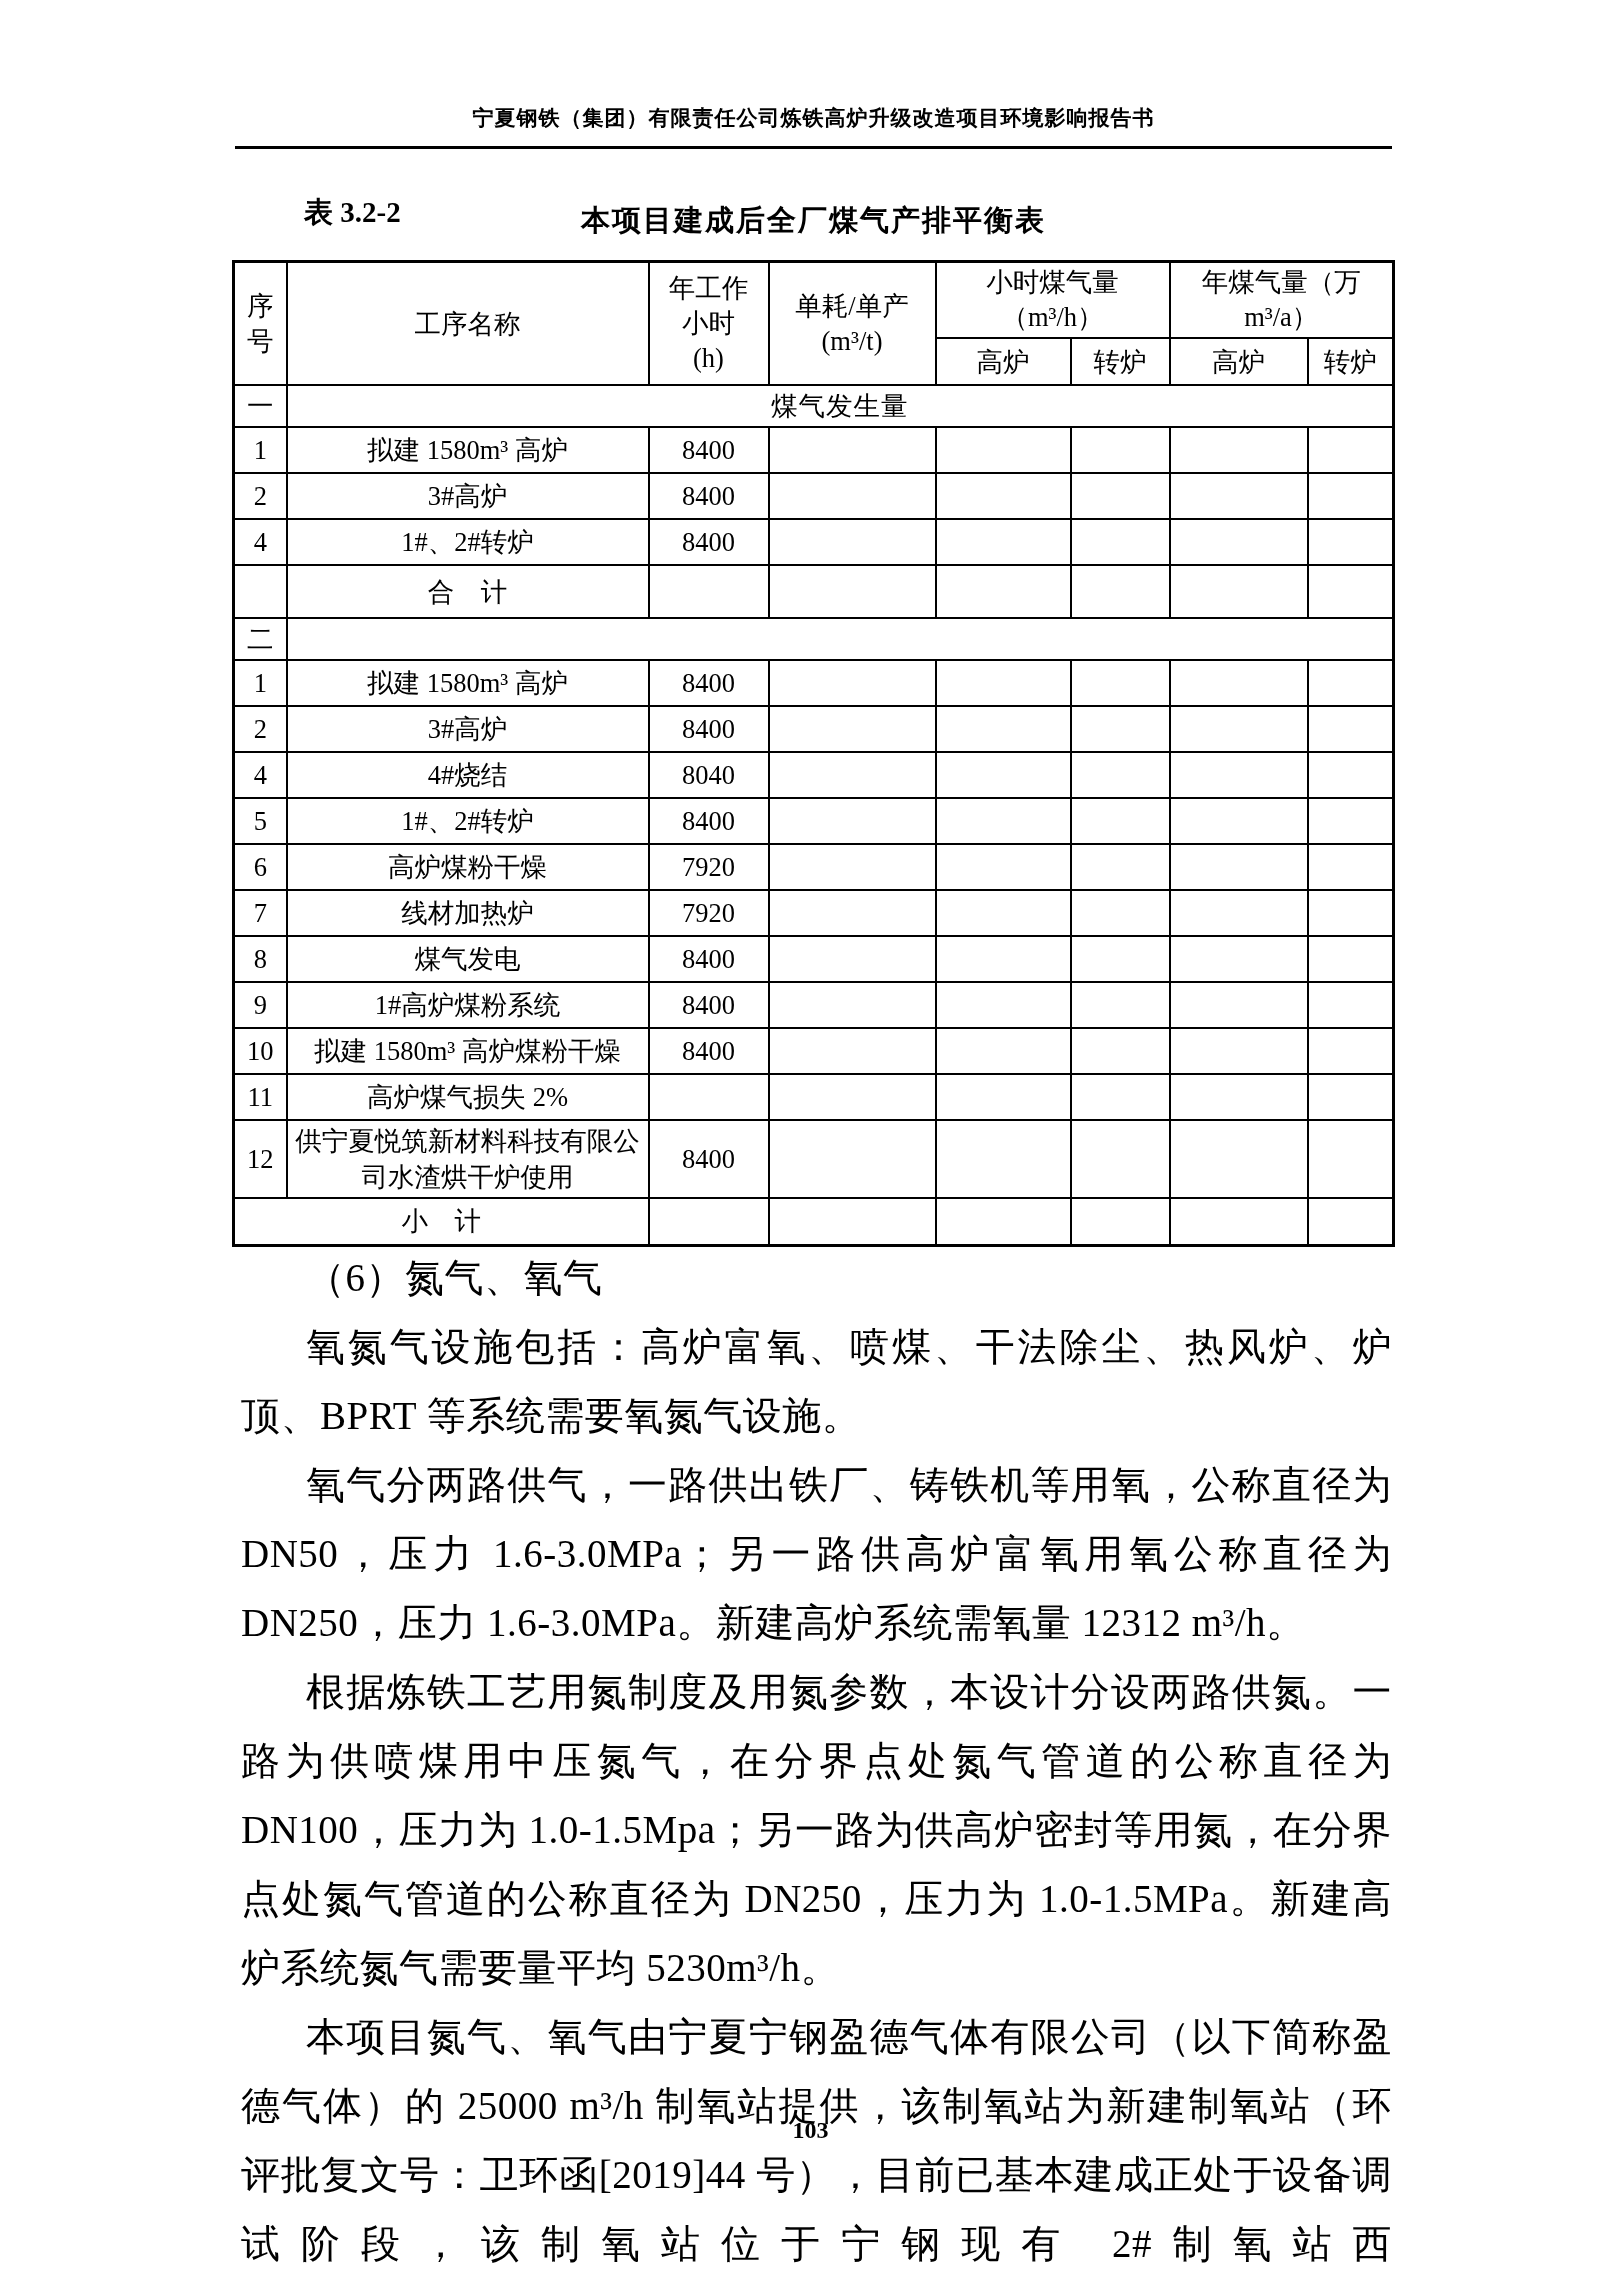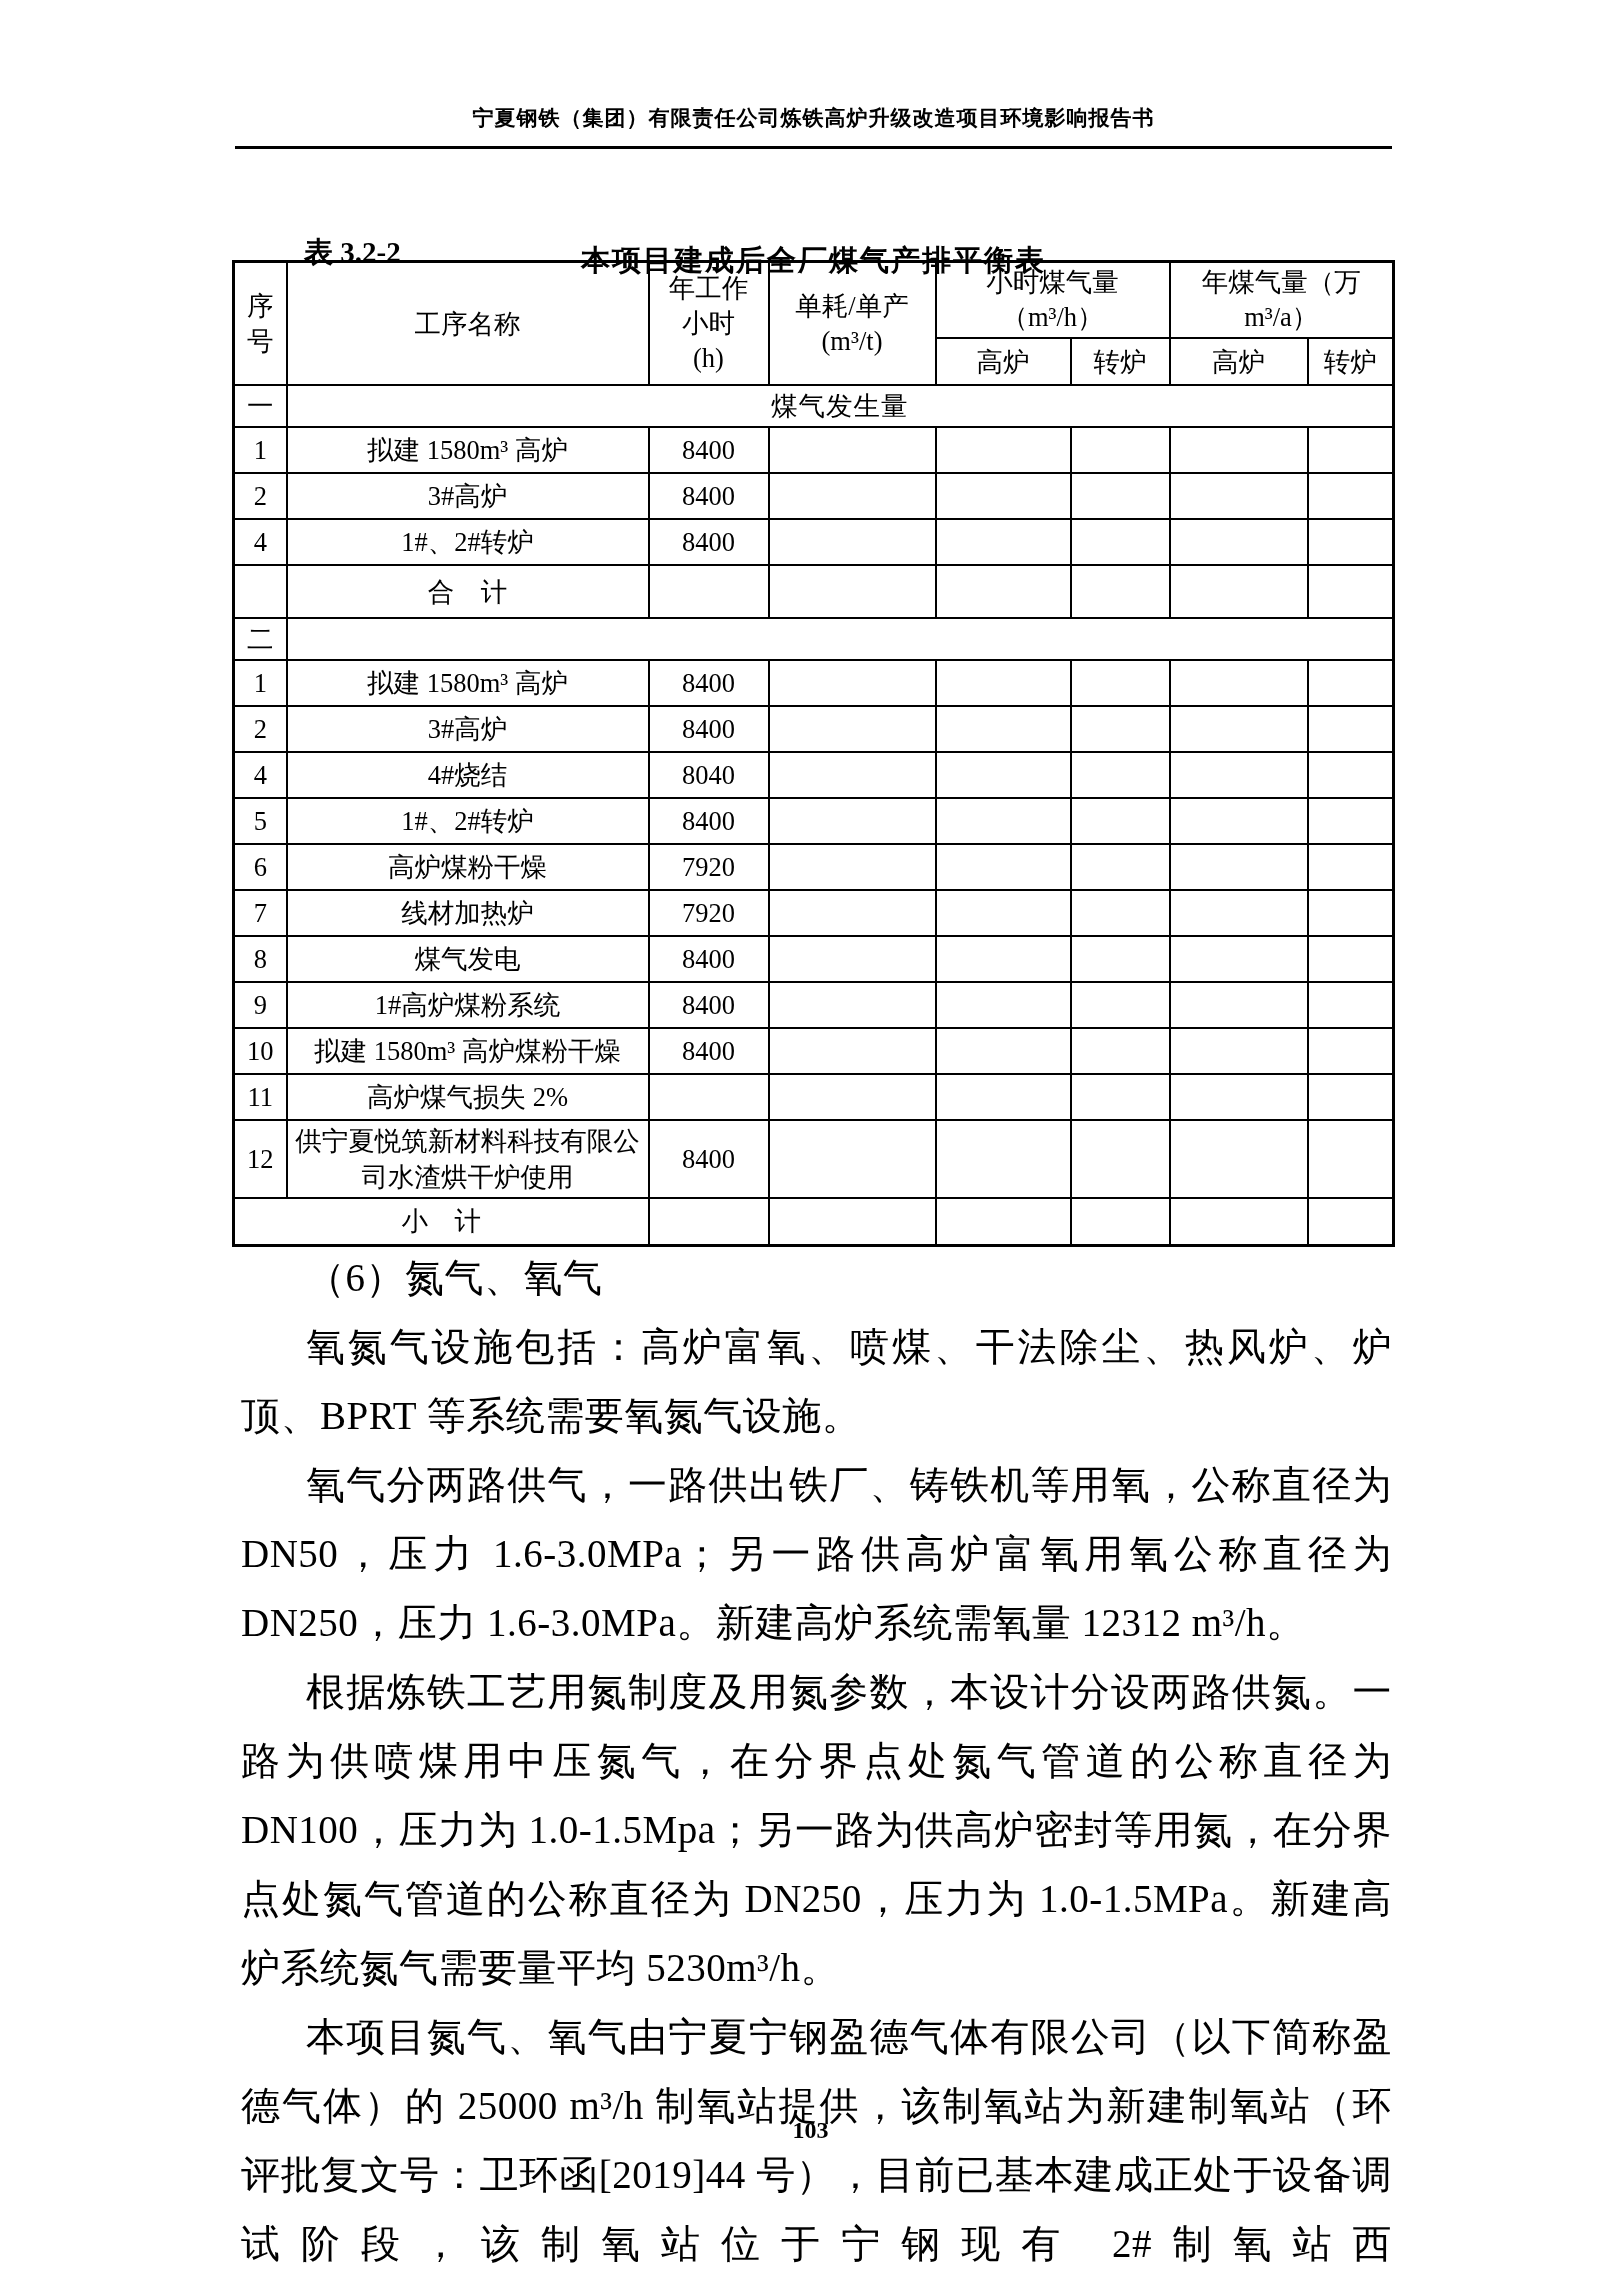--- a/index.html
+++ b/index.html
@@ -6,21 +6,21 @@
   .page{
     position:relative;width:1621px;height:2293px;background:#ffffff;
     font-family:"Liberation Serif","DejaVu Serif",serif;color:#000;
     overflow:hidden;
   }
   .doc-header{
     position:absolute;top:104px;left:235px;width:1157px;
     text-align:center;font-size:21px;font-weight:bold;
     padding-bottom:13.7px;border-bottom:3.9px solid #000;letter-spacing:1px;
   }
-  .title-row{position:absolute;top:193px;left:235px;width:1157px;height:43px;margin-top:40px;}
+  .title-row{position:absolute;top:193px;left:235px;width:1157px;height:43px;}
   .table-label{position:absolute;left:69px;top:0;font-size:29px;font-weight:bold;}
   .table-title{position:absolute;left:0;right:0;top:8px;text-align:center;font-size:29px;font-weight:bold;letter-spacing:2px;}
   table.gas{
     position:absolute;top:260px;left:232px;width:1160px;
     border-collapse:collapse;table-layout:fixed;border:3.9px solid #000;
   }
   table.gas td,table.gas th{
     border-left:2px solid #000;border-right:2px solid #000;
     border-top:2.9px solid #000;border-bottom:2.9px solid #000;
     font-size:26.5px;font-weight:normal;text-align:center;vertical-align:middle;

